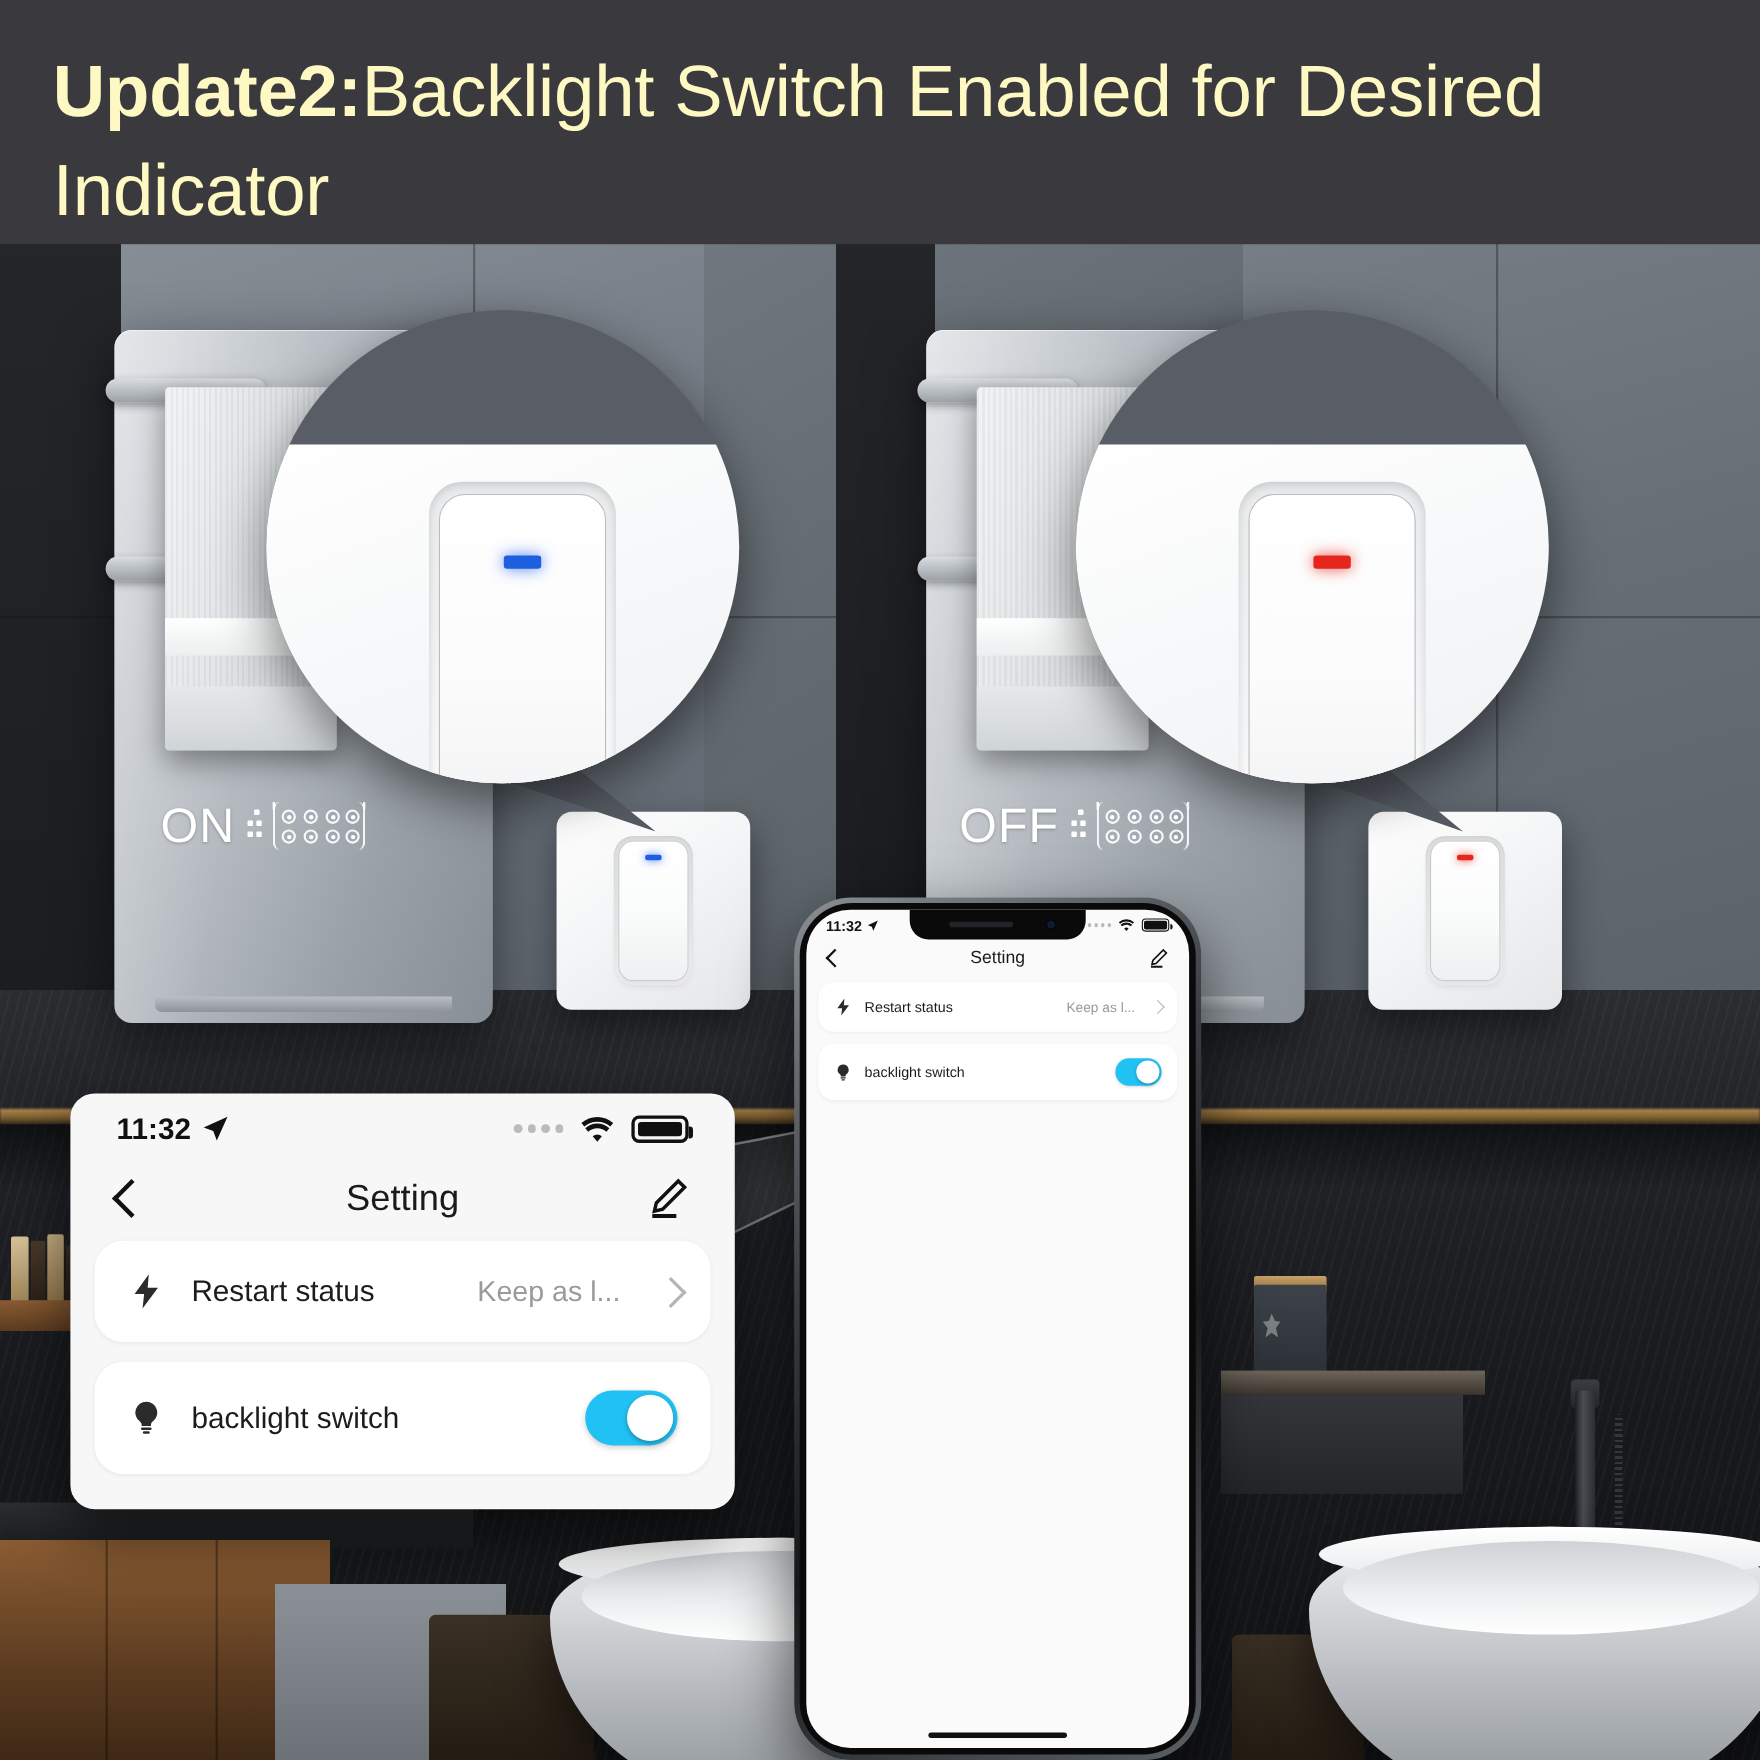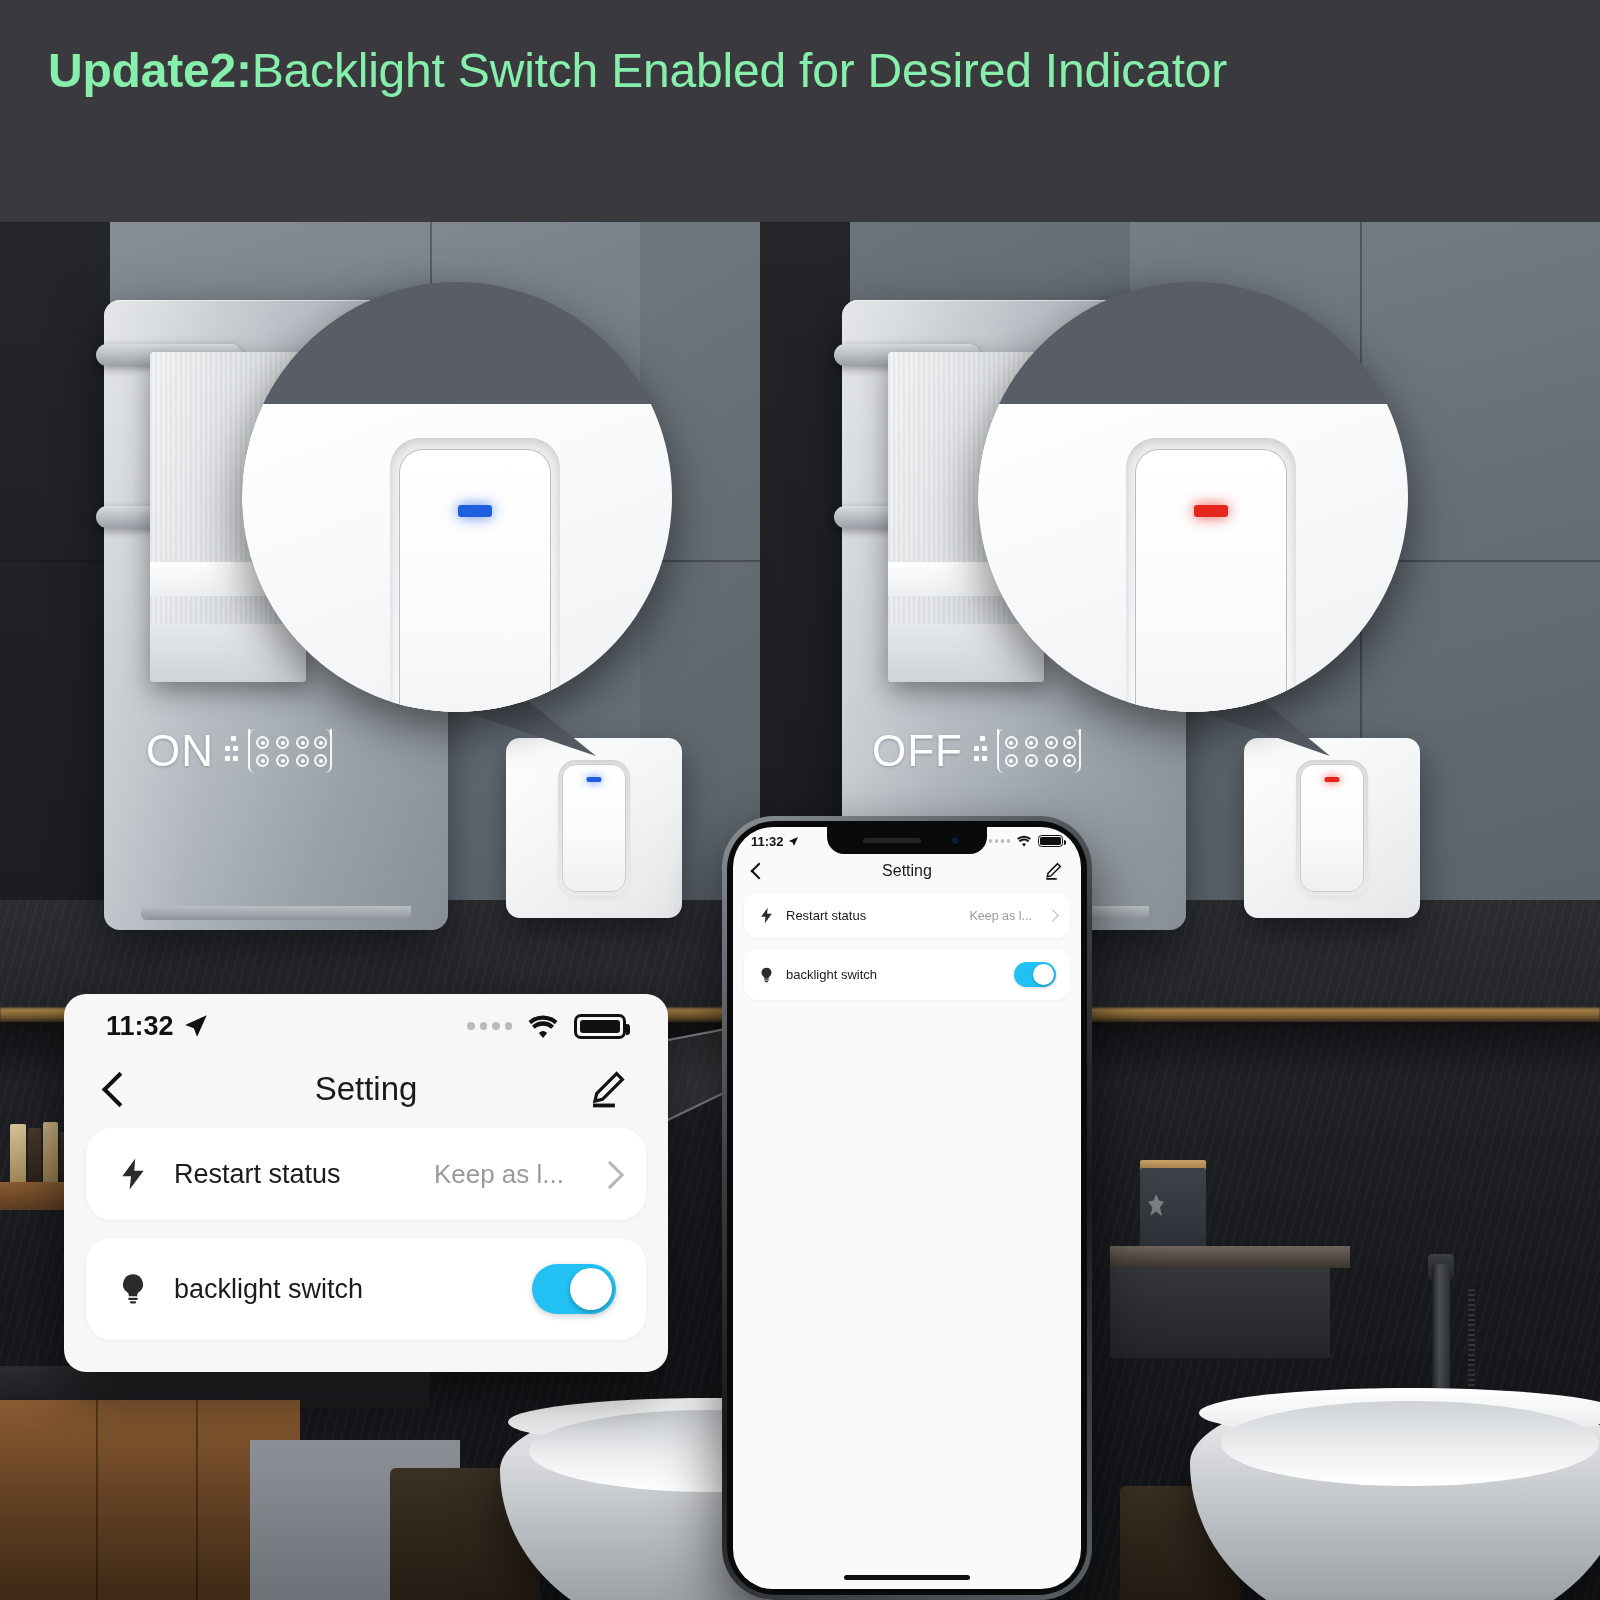--- a/index.html
+++ b/index.html
@@ -450,21 +450,21 @@
   
   .connector { position:absolute; left:0; top:0; width:1600px; height:1600px;
     pointer-events:none; }
 
   
   #header {
     position:absolute; left:0; top:0; width:1600px; height:222px;
     background:#3a3a3e; z-index:40;
   }
   #header h1 {
-    font-size:48px; line-height:1.36; color:#86efac; font-weight:400;
+    font-size:66px; line-height:1.36; color:#fef9c3; font-weight:400;
     padding:38px 0 0 48px; letter-spacing:-.2px;
   }
   #header h1 b { font-weight:700; }
 </style>
 </head>
 <body>
 
 <div id="scene">
   <div class="bg-base"></div>
   <div class="tile-light"></div>

